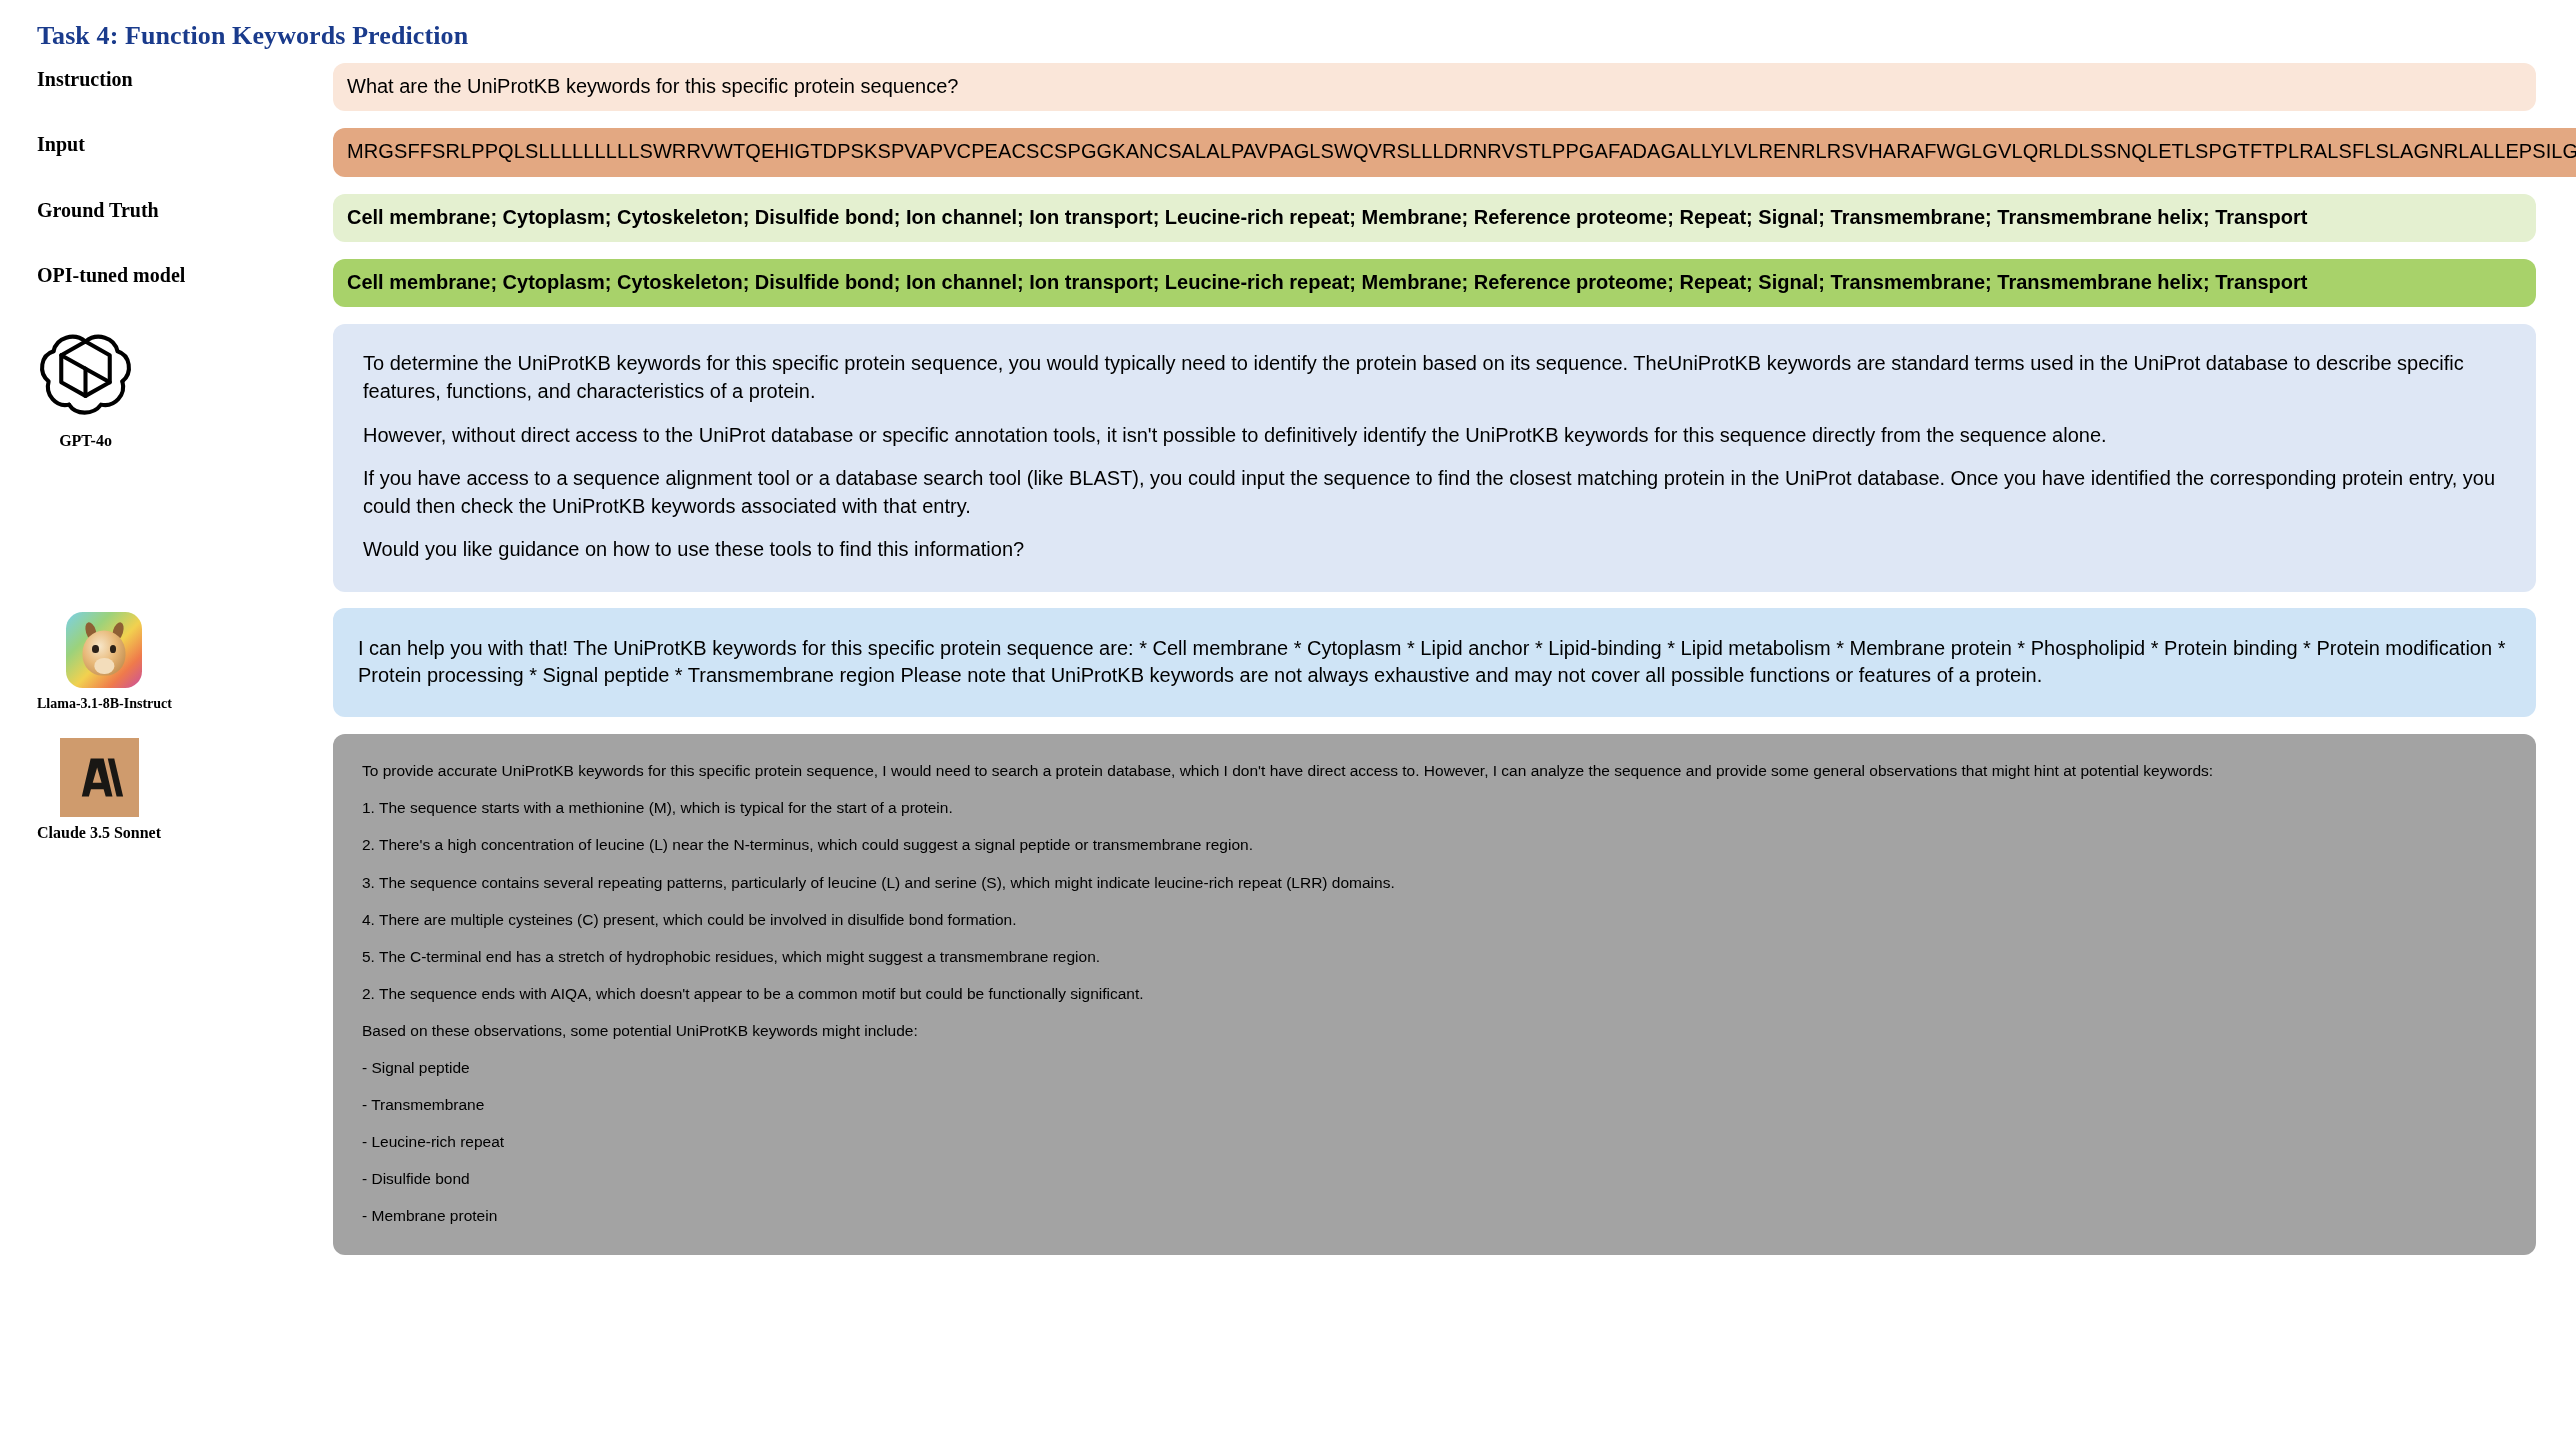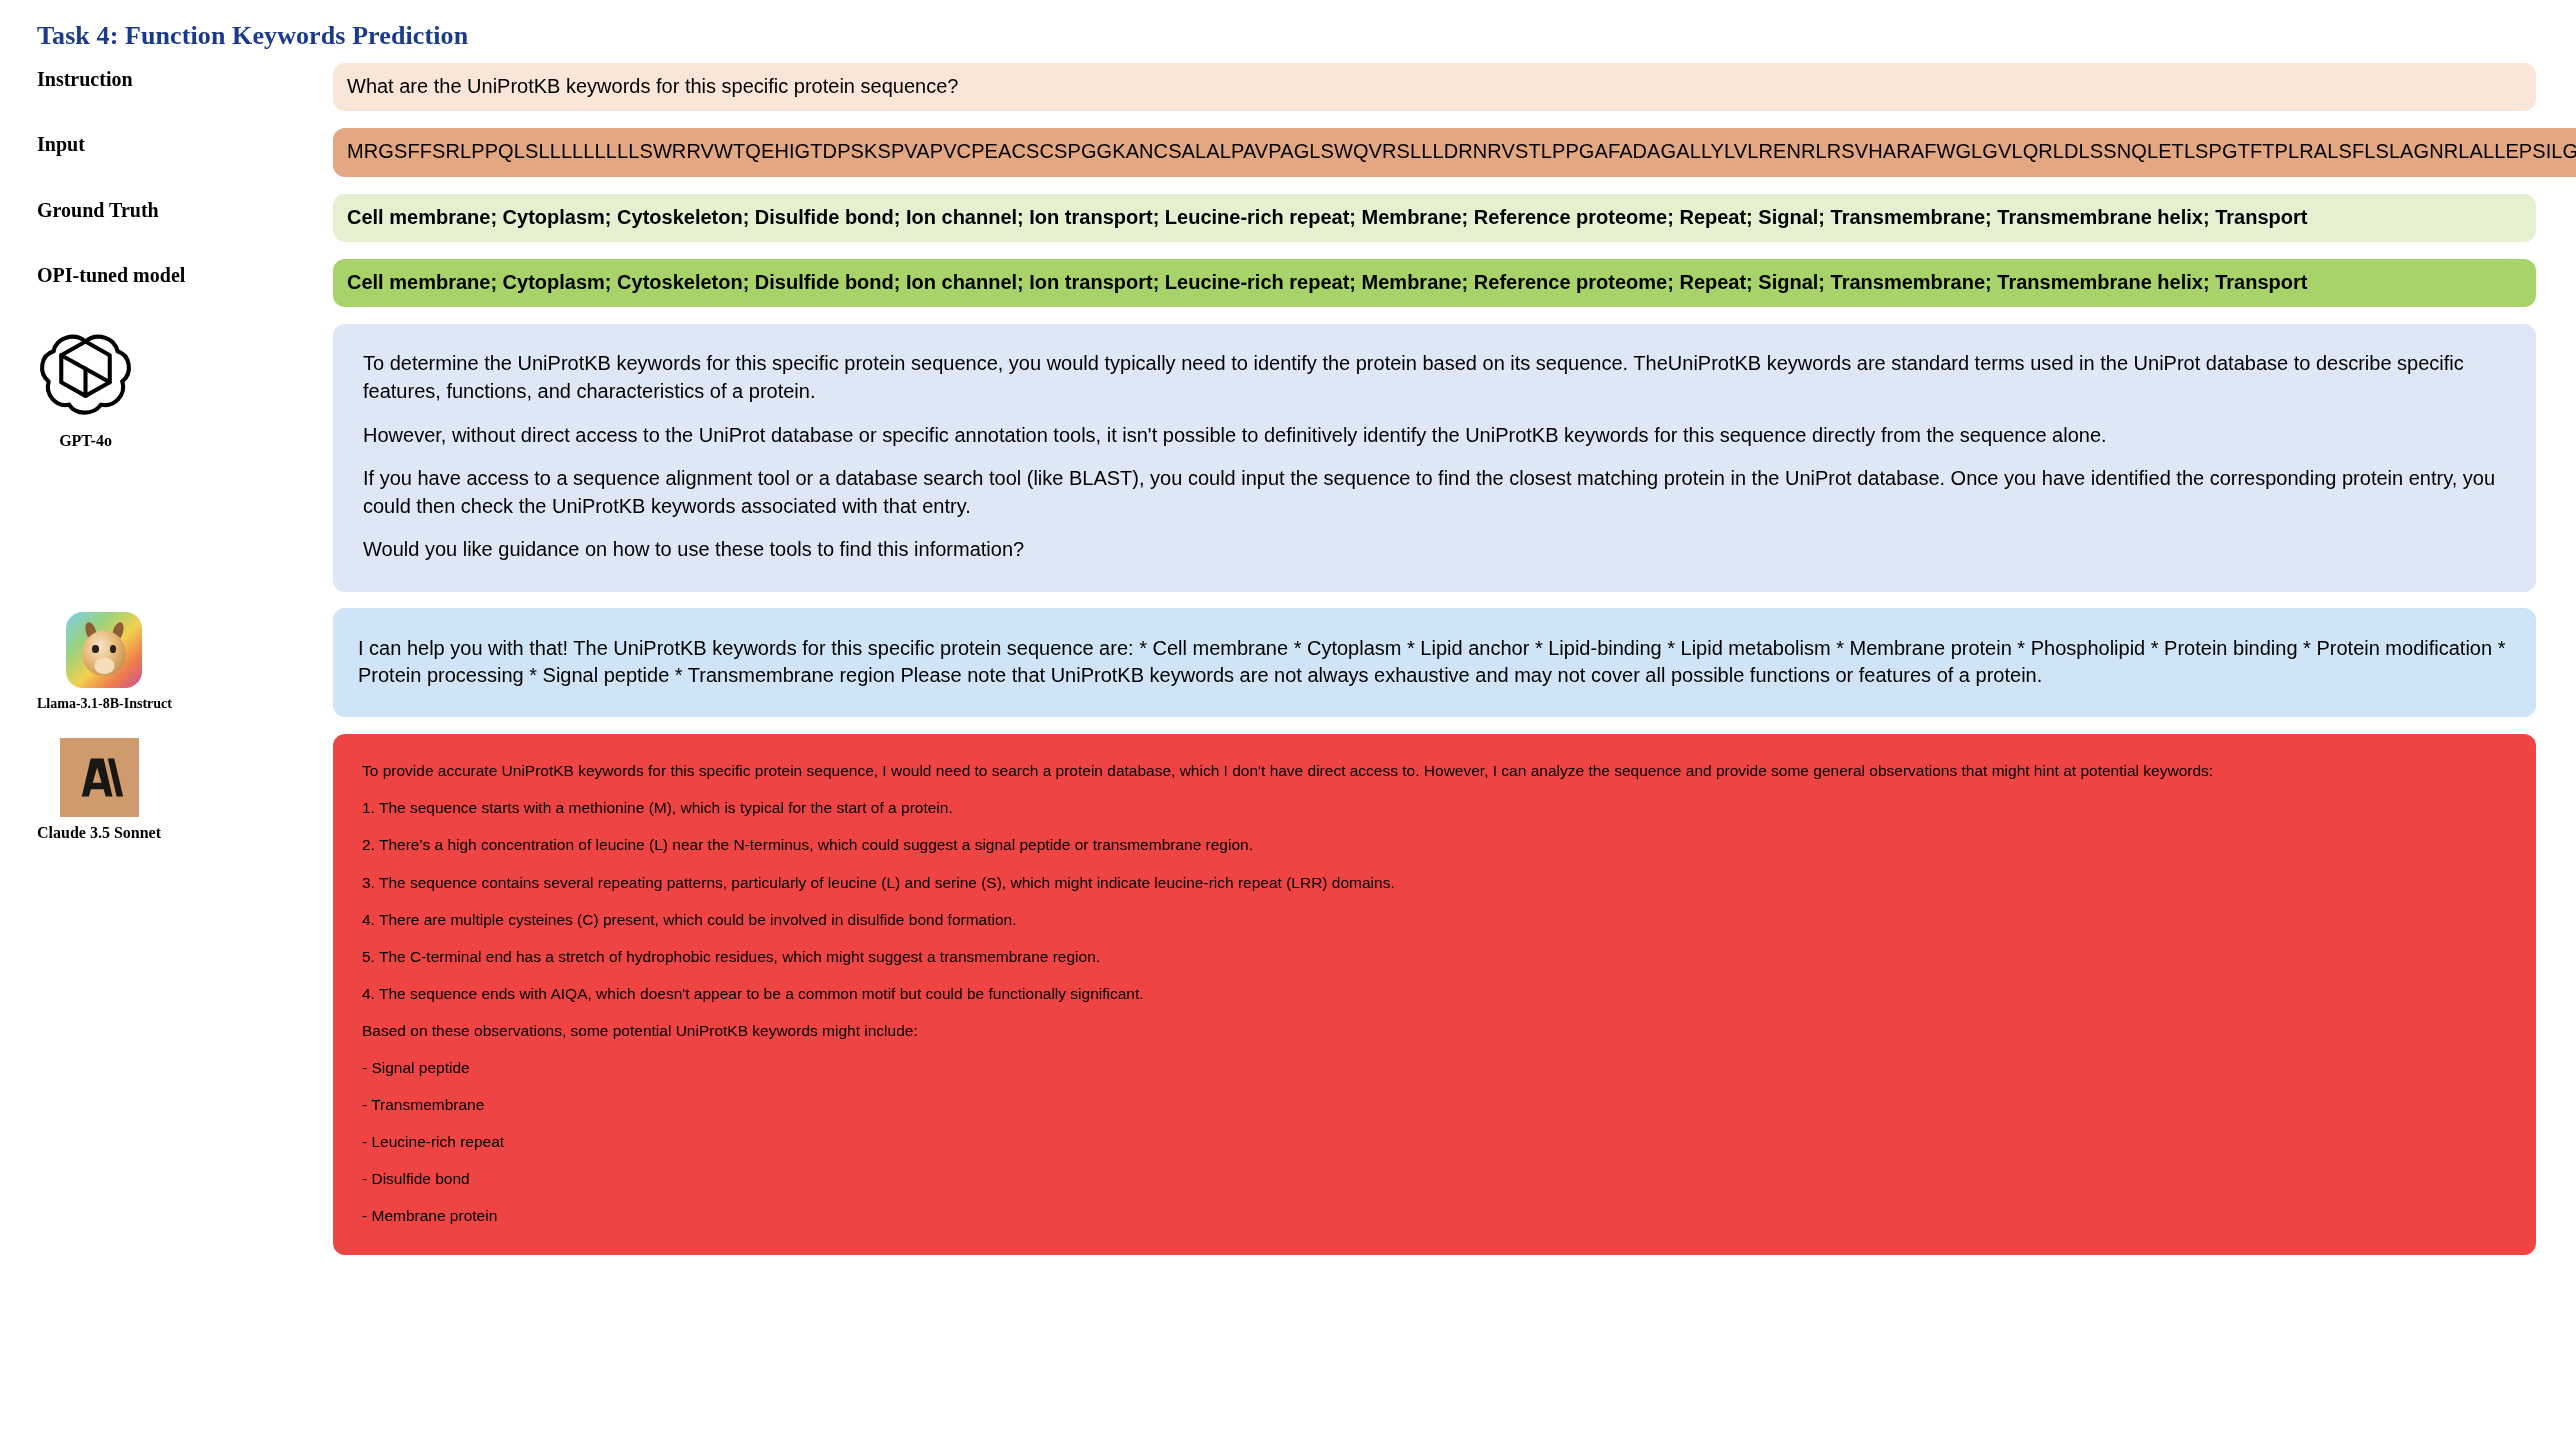--- a/index.html
+++ b/index.html
@@ -100,21 +100,21 @@
   .box.gpt {
     background: #dee7f5;
     line-height: 1.38;
   }
   .box.llama {
     background: #cfe4f6;
     line-height: 1.38;
     padding-left: 9px;
   }
   .box.claude {
-    background: #ef4444;
+    background: #a3a3a3;
     font-size: 15.5px;
     line-height: 1.36;
     padding: 10.3px 13px 13px 13px;
   }
   .box p {
     margin: 16px;
   }
   .box p + p {
     margin-top: 1.3px;
   }
@@ -302,21 +302,21 @@
         </div>
       </div>
       <div class="content-cell">
         <div class="box claude">
           <p>To provide accurate UniProtKB keywords for this specific protein sequence, I would need to search a protein database, which I don't have direct access to. However, I can analyze the sequence and provide some general observations that might hint at potential keywords:</p>
           <p>1. The sequence starts with a methionine (M), which is typical for the start of a protein.</p>
           <p>2. There's a high concentration of leucine (L) near the N-terminus, which could suggest a signal peptide or transmembrane region.</p>
           <p>3. The sequence contains several repeating patterns, particularly of leucine (L) and serine (S), which might indicate leucine-rich repeat (LRR) domains.</p>
           <p>4. There are multiple cysteines (C) present, which could be involved in disulfide bond formation.</p>
           <p>5. The C-terminal end has a stretch of hydrophobic residues, which might suggest a transmembrane region.</p>
-          <p>4. The sequence ends with AIQA, which doesn't appear to be a common motif but could be functionally significant.</p>
+          <p>2. The sequence ends with AIQA, which doesn't appear to be a common motif but could be functionally significant.</p>
           <p>Based on these observations, some potential UniProtKB keywords might include:</p>
           <p>- Signal peptide</p>
           <p>- Transmembrane</p>
           <p>- Leucine-rich repeat</p>
           <p>- Disulfide bond</p>
           <p>- Membrane protein</p>
         </div>
       </div>
     </div>
 

